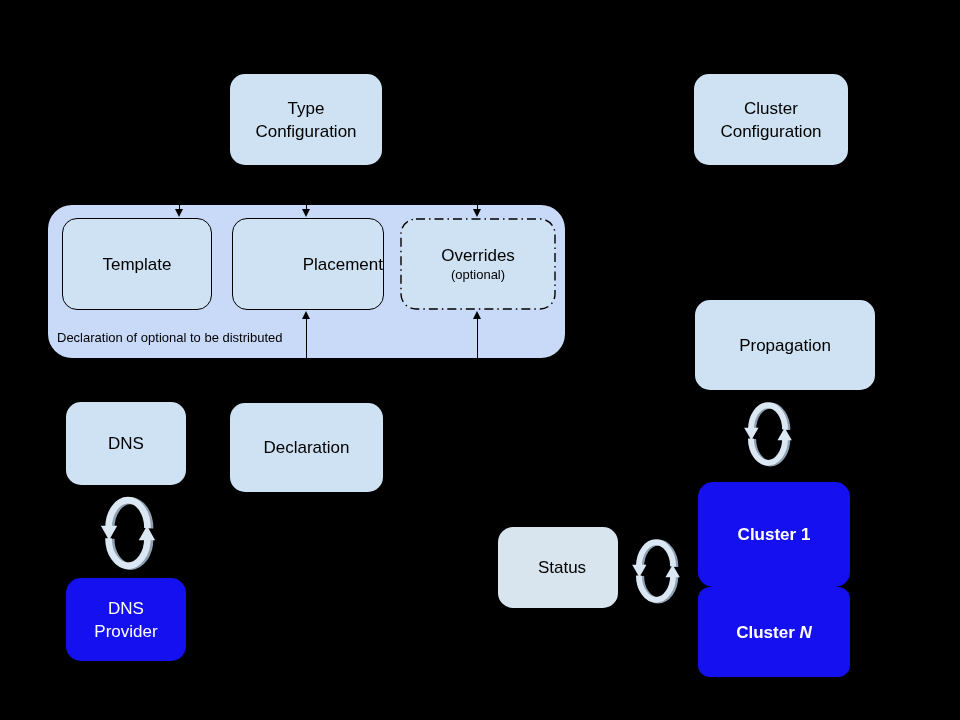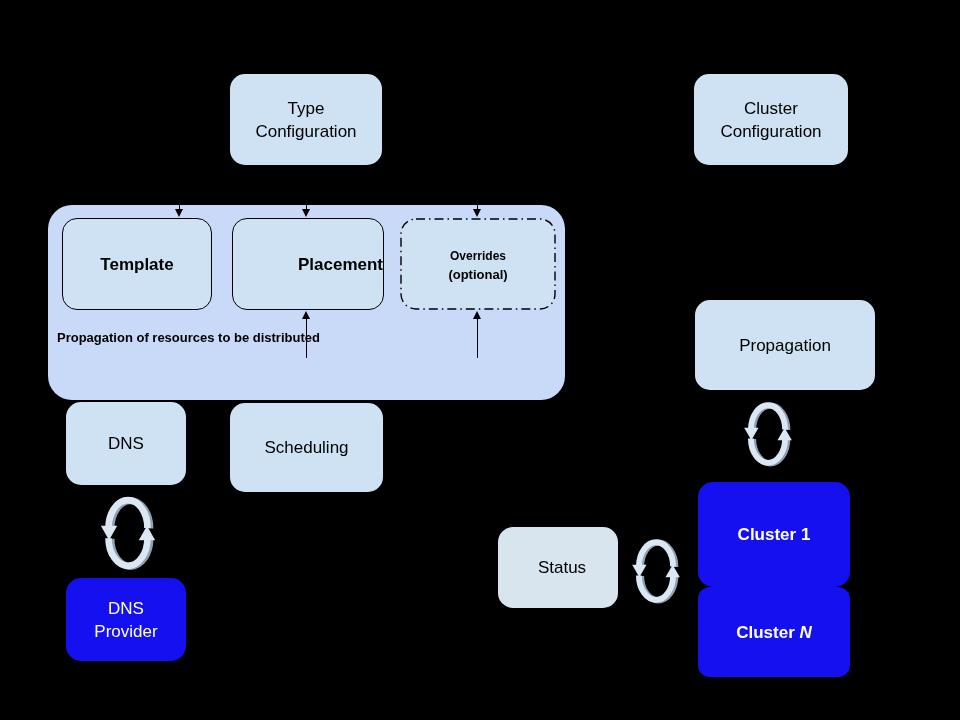--- a/index.html
+++ b/index.html
@@ -35,44 +35,43 @@
     line-height:23px;
   }
   .fill-light{background:var(--light-blue);}
   .fill-gray{background:var(--gray-blue);padding-left:8px;}
   .fill-blue{background:var(--bright-blue);color:var(--text-light);}
   .bold{font-weight:bold;}
   .italic{font-style:italic;}
   .line{display:block;}
   .container{
     position:absolute;
-    left:48px;top:205px;width:517px;height:195px;
+    left:48px;top:205px;width:517px;height:153px;
     background:var(--periwinkle);
     border-radius:24px;
-    font-weight:bold;
   }
   .inner-box{
     position:absolute;
     width:150px;height:92px;top:13px;
     background:var(--light-blue);
     border:1.5px solid var(--text-dark);
     border-radius:15px;
     display:flex;flex-direction:column;align-items:center;justify-content:center;
     text-align:center;font-size:17px;line-height:23px;
   }
   .overrides-box{
     position:absolute;width:156px;height:92px;top:13px;left:352px;
   }
   .overrides-box svg{position:absolute;inset:0;}
   .overrides-label{
     position:absolute;inset:0;
     display:flex;flex-direction:column;align-items:center;justify-content:center;
     text-align:center;
   }
-  .overrides-title{font-size:12px;line-height:22px;}
+  .overrides-title{font-size:17px;line-height:22px;}
   .overrides-sub{font-size:13px;line-height:16px;}
   .caption{
     position:absolute;left:9px;top:125px;
     font-size:13px;line-height:16px;
     white-space:nowrap;
   }
   .arrow{position:absolute;width:10px;}
   .arrow .shaft{
     position:absolute;left:4px;width:0;
   }
@@ -141,29 +140,29 @@
     <div class="overrides-box">
       <svg viewBox="0 0 156 92">
         <rect x="1" y="1" width="154" height="90" rx="15" ry="15" fill="var(--light-blue)" stroke="var(--text-dark)" stroke-width="1.4" stroke-dasharray="9 4 1.5 4"></rect>
       </svg>
       <div class="overrides-label">
         <span class="overrides-title">Overrides</span>
         <span class="overrides-sub">(optional)</span>
       </div>
     </div>
 
-    <div class="caption">Propagation of resources to be distributed</div>
+    <div class="caption">Declaration of optional to be distributed</div>
   </div>
 
   <div class="node fill-light" style="left:66px;top:402px;width:120px;height:83px;">
     <span class="line">DNS</span>
   </div>
 
   <div class="node fill-light" style="left:230px;top:403px;width:153px;height:89px;">
-    <span class="line">Scheduling</span>
+    <span class="line">Declaration</span>
   </div>
 
   <div class="sync" style="left:96px;top:492px;width:64px;height:82px;">
     <svg viewBox="0 0 60 80">
       <g transform="translate(2.3,0.5)">
         <path class="arc-shadow" d="M49 35 A19 27 0 0 0 11 35"></path>
         <path class="arc-shadow" d="M11 45 A19 27 0 0 0 49 45"></path>
       </g>
       <path class="arc-main" d="M49 35 A19 27 0 0 0 11 35"></path>
       <path class="arc-main" d="M11 45 A19 27 0 0 0 49 45"></path>

